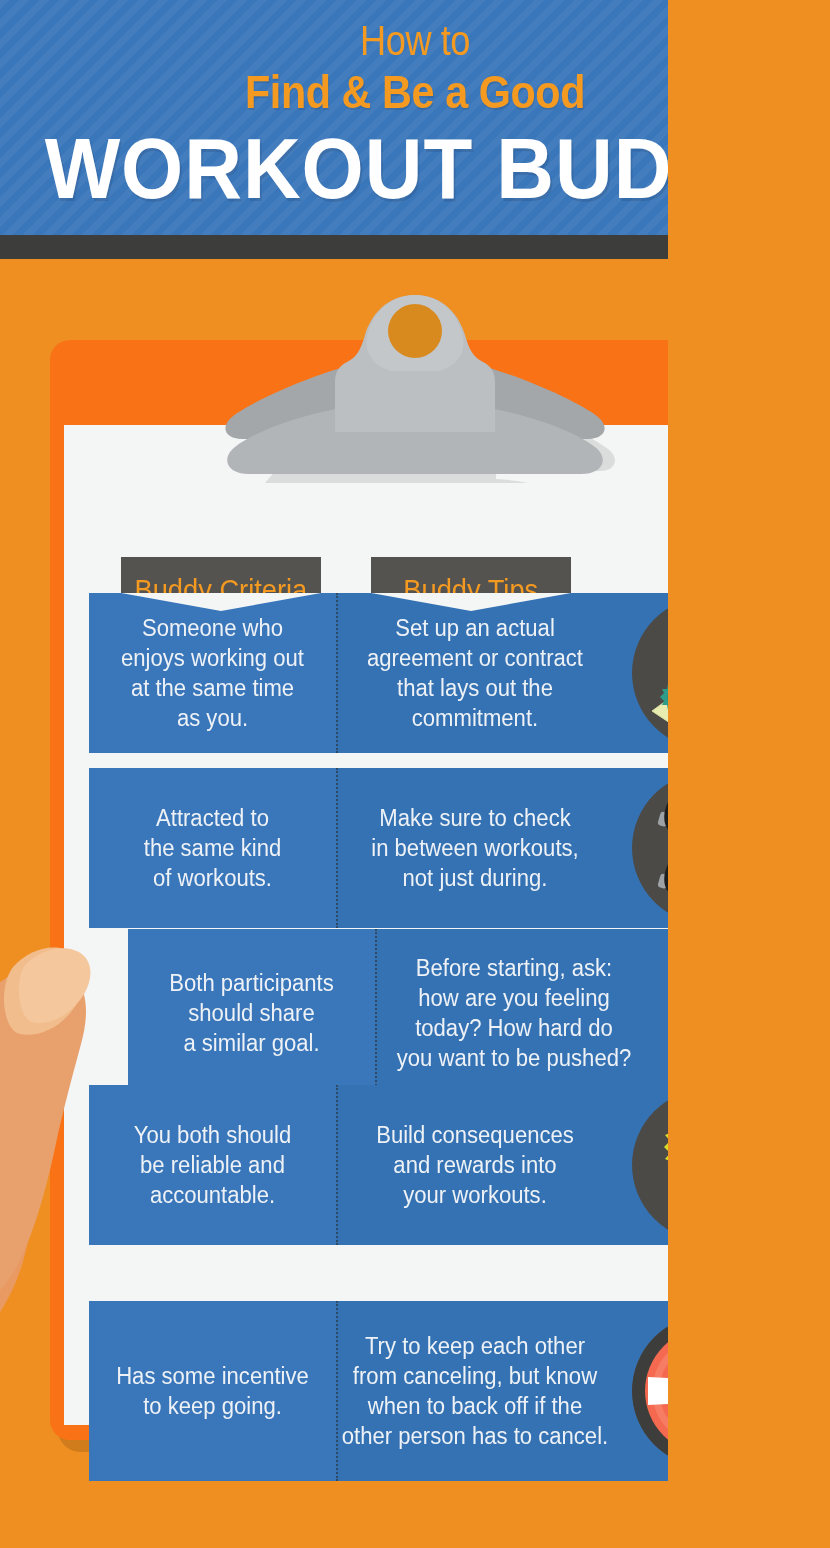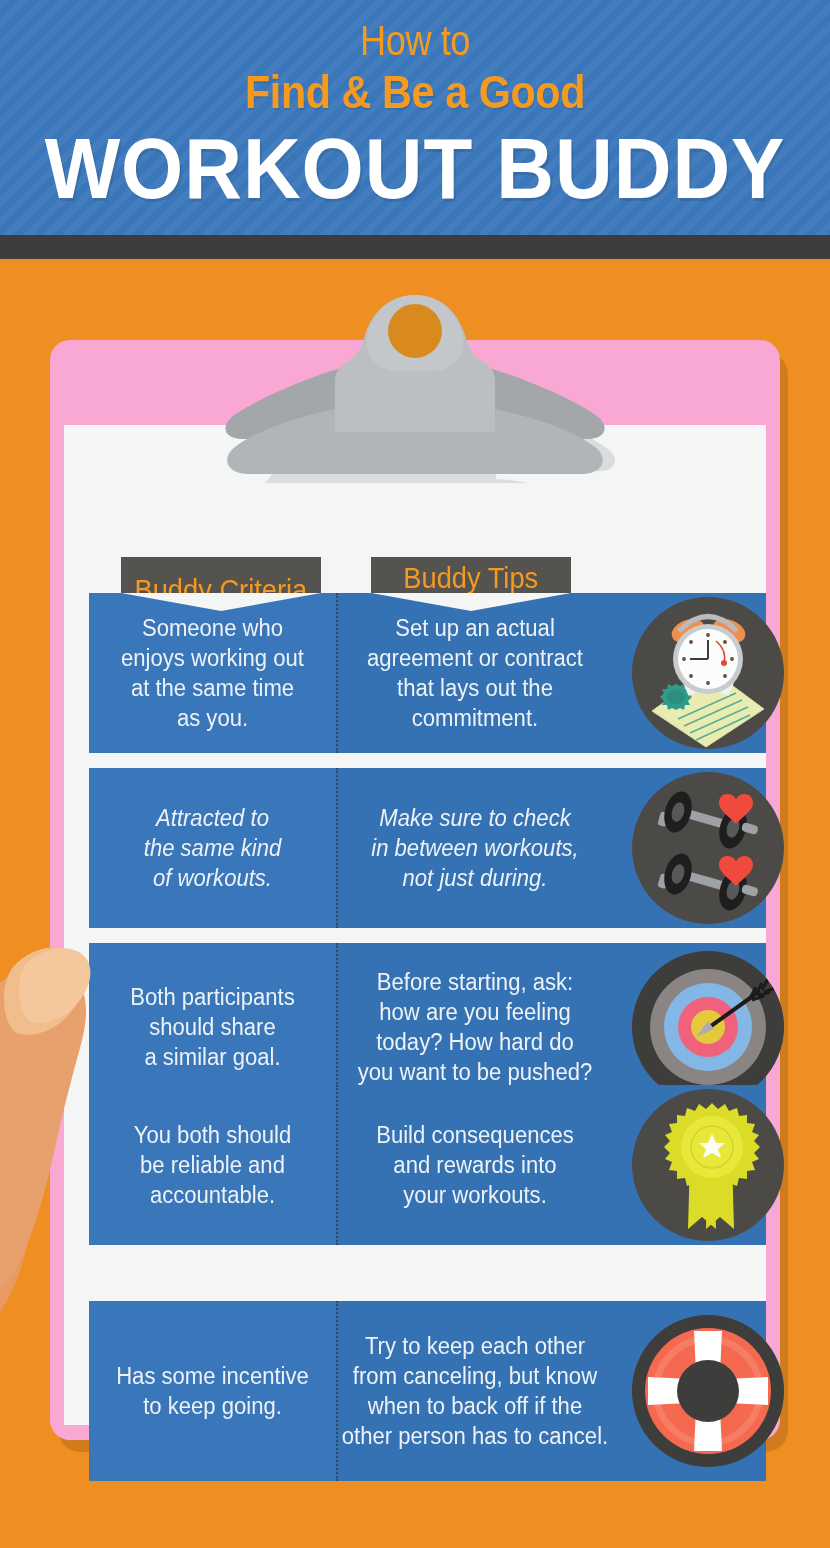--- a/index.html
+++ b/index.html
@@ -8,21 +8,21 @@
   }
   body {
     width: 830px;
     height: 1548px;
     overflow: hidden;
     font-family: "Liberation Sans", sans-serif;
     background: #ef8f21;
   }
   .poster {
     position: relative;
-    width: 830px;
+    width: 668px;
     height: 1548px;
     background: #ef8f21;
     overflow: hidden;
   }
 
   
   .header {
     position: absolute;
     left: 0; top: 0;
     width: 830px;
@@ -85,21 +85,21 @@
     width: 730px;
     height: 1100px;
     background: rgba(0,0,0,0.13);
     border-radius: 22px;
   }
   .clipboard {
     position: absolute;
     left: 50px; top: 340px;
     width: 730px;
     height: 1100px;
-    background: #f9a8d4;
+    background: #f97316;
     border-radius: 20px;
   }
   .paper {
     position: absolute;
     left: 14px; top: 85px;
     width: 702px;
     height: 1000px;
     background: #f4f5f5;
   }
 
@@ -217,21 +217,21 @@
       <div class="banners">
         <svg width="702" height="1000" viewBox="0 0 702 1000" style="position:absolute;left:0;top:0;">
 
           <path d="M57,132 L257,132 L257,198 L157,216 L57,198 Z" fill="#55534f"></path>
 
           <path d="M307,132 L507,132 L507,198 L407,216 L307,198 Z" fill="#55534f"></path>
         </svg>
         <div style="position:absolute;left:57px;top:137px;width:200px;height:56px;display:flex;align-items:center;justify-content:center;">
           <span style="color:#f59a21;font-size:29px;font-family:'Liberation Sans Narrow','Liberation Sans',sans-serif;transform:scaleX(0.94);display:inline-block;">Buddy Criteria</span>
         </div>
-        <div style="position:absolute;left:307px;top:137px;width:200px;height:56px;display:flex;align-items:flex-start;justify-content:center;">
+        <div style="position:absolute;left:307px;top:137px;width:200px;height:56px;display:flex;align-items:center;justify-content:center;text-decoration:underline;">
           <span style="color:#f59a21;font-size:29px;font-family:'Liberation Sans Narrow','Liberation Sans',sans-serif;transform:scaleX(0.94);display:inline-block;">Buddy Tips</span>
         </div>
       </div>
 
       <div class="rows">
 
         <div class="row" style="top:168px;height:160px;text-decoration:underline;">
           <div class="bg"></div>
           <div class="bg-right"></div>
           <svg width="677" height="160" viewBox="0 0 677 160" style="position:absolute;left:0;top:0;">
@@ -287,21 +287,21 @@
                   <circle cx="59" cy="45" r="1.9"></circle>
               </g>
               <line x1="76" y1="62" x2="76" y2="43" stroke="#3d3d3b" stroke-width="2"></line>
               <line x1="76" y1="62" x2="58" y2="62" stroke="#3d3d3b" stroke-width="2"></line>
               <path d="M84,44 Q95,53 92,66" fill="none" stroke="#e04b3c" stroke-width="1.6"></path>
               <circle cx="92" cy="66" r="3" fill="#e04b3c"></circle>
             </svg>
           </div>
         </div>
 
-        <div class="row" style="top:343px;height:160px;font-style:italic;">
+        <div class="row" style="top:343px;height:160px;">
           <div class="bg"></div>
           <div class="bg-right"></div>
           <div class="divider"></div>
           <div class="cell cell-criteria">Attracted to
 the same kind
 of workouts.</div>
           <div class="cell cell-tips">Make sure to check
 in between workouts,
 not just during.</div>
           <div class="icon-circle">
@@ -325,21 +325,21 @@
                 <ellipse cx="46" cy="40" rx="6" ry="10" fill="#56585a" transform="rotate(16 46 40)"></ellipse>
                 <ellipse cx="101" cy="56" rx="13" ry="21" fill="#1e1e1e" transform="rotate(16 101 56)"></ellipse>
                 <ellipse cx="101" cy="56" rx="6" ry="10" fill="#56585a" transform="rotate(16 101 56)"></ellipse>
                 <rect x="110" y="52" width="16" height="9" rx="4" fill="#9ea2a6" transform="rotate(16 118 56)"></rect>
                 <path d="M104,27 c-5,-8 -17,-6 -17,4 c0,8 12,15 17,21 c5,-6 17,-13 17,-21 c0,-10 -12,-12 -17,-4 z" fill="#f04a3e"></path>
               </g>
             </svg>
           </div>
         </div>
 
-        <div class="row" style="top:518px;height:168px;">
+        <div class="row" style="top:504px;height:168px;margin-left:39px;">
           <div class="bg"></div>
           <div class="bg-right"></div>
           <div class="divider"></div>
           <div class="cell cell-criteria">Both participants
 should share
 a similar goal.</div>
           <div class="cell cell-tips">Before starting, ask:
 how are you feeling
 today? How hard do
 you want to be pushed?</div>

